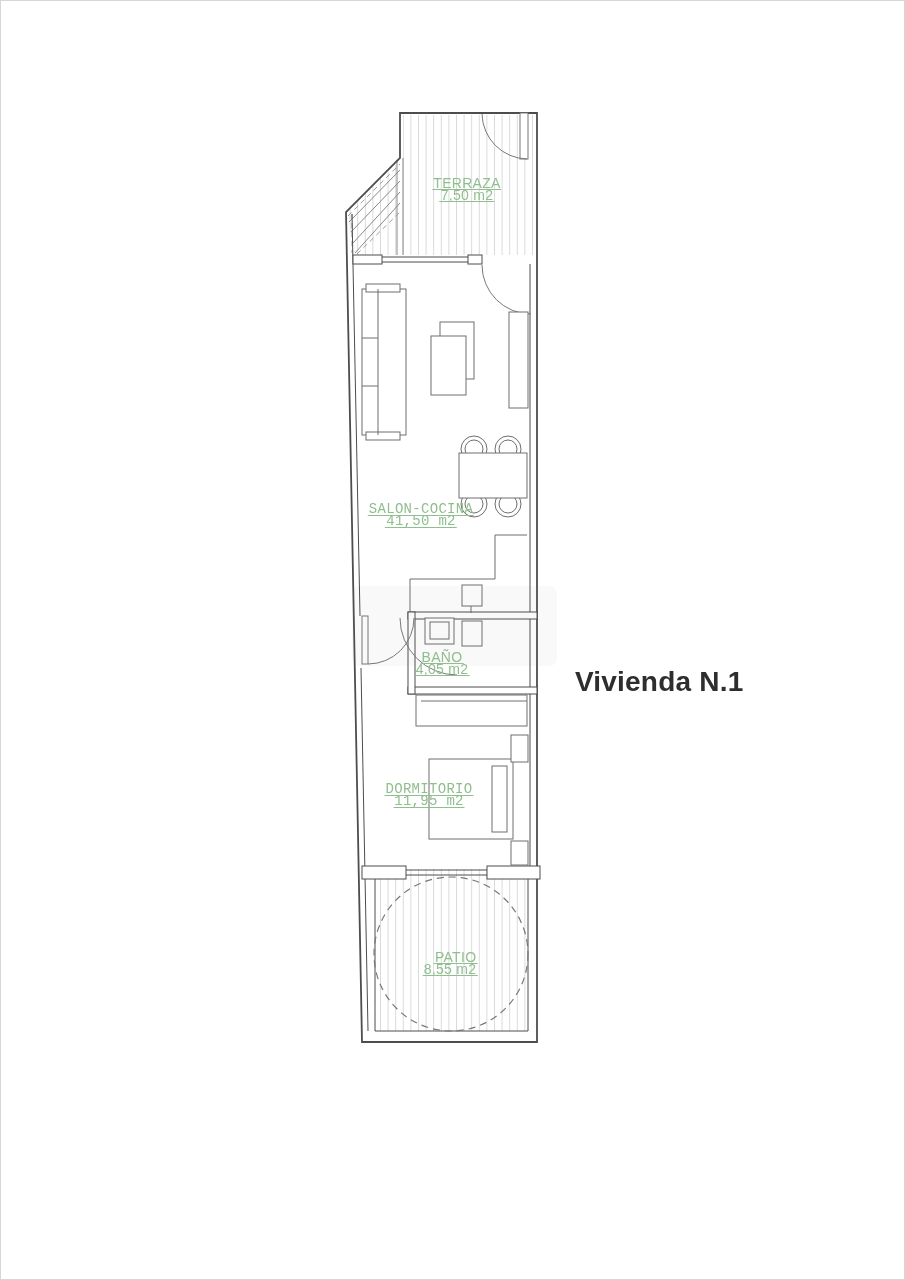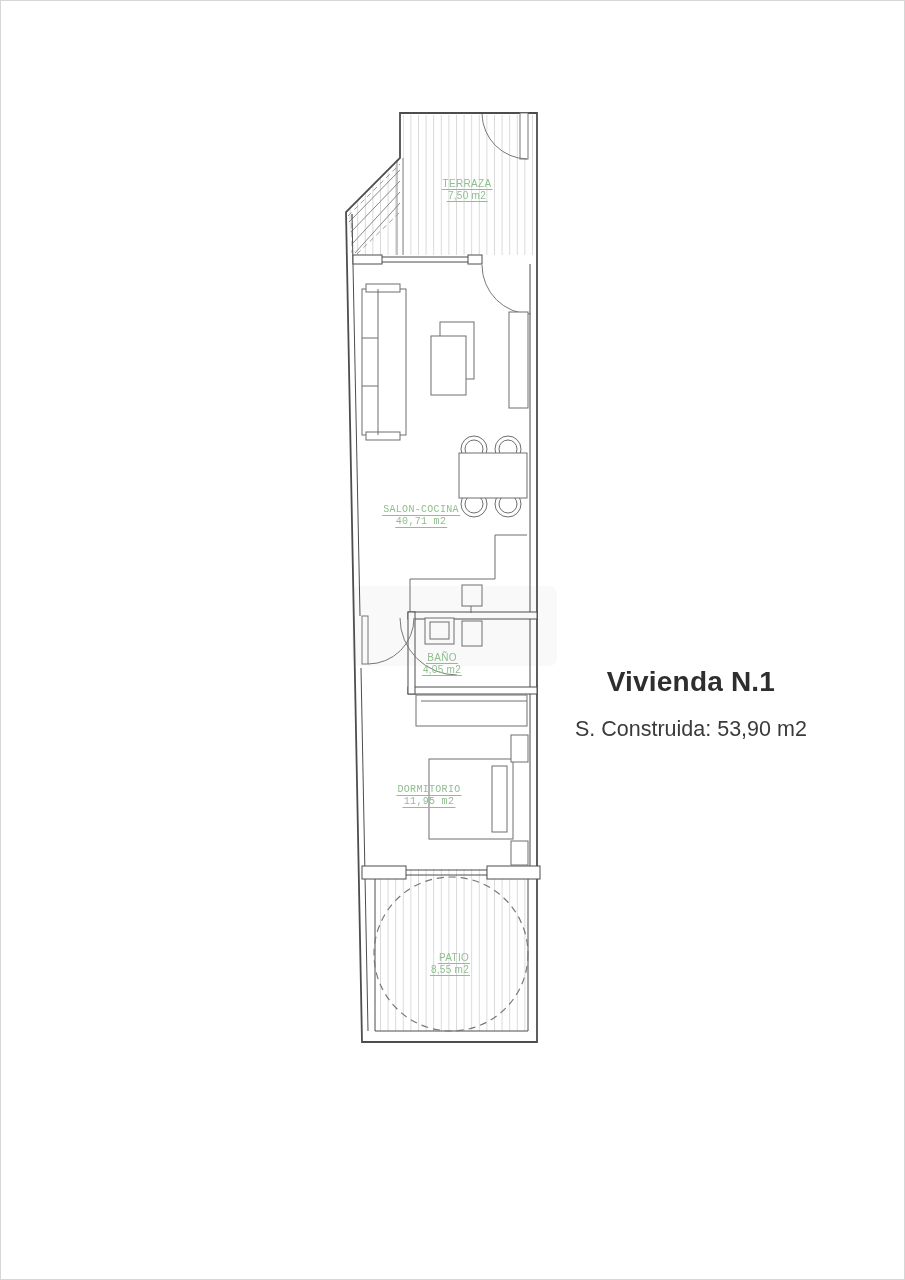--- a/index.html
+++ b/index.html
@@ -6,21 +6,21 @@
   body{
     width:905px;height:1280px;position:relative;background:#ffffff;
     font-family:"Liberation Sans","DejaVu Sans",sans-serif;overflow:hidden;
   }
   .page-frame{
     position:absolute;inset:0;border:1px solid #d6d6d6;pointer-events:none;
   }
   #plan-svg{position:absolute;left:0;top:0;}
   .room-label{
     position:absolute;transform:translate(-50%,-50%);
-    text-align:center;color:#8fbe8f;font-size:10px;line-height:11px;
+    text-align:center;color:#8fbe8f;font-size:14px;line-height:11px;
     letter-spacing:.3px;white-space:nowrap;
   }
   .room-label span{
     display:inline-block;border-bottom:1px solid #8fbe8f;padding:0 1px 0 1px;
   }
   .info-block{position:absolute;left:575px;top:666px;color:#3a3a3a;}
   .info-title{
     font-size:28px;font-weight:700;color:#2e2e2e;margin:0 0 14px 0;letter-spacing:.2px;text-align:center;
   }
   .info-line{font-size:21.5px;line-height:35px;margin:0;}
@@ -162,31 +162,30 @@
 </svg>
 
 <div class="watermark"></div>
 
 <div class="room-label" style="left:467px;top:190px;">
   <span>TERRAZA</span><br>
   <span>7,50 m2</span>
 </div>
 <div class="room-label" style="left:421px;top:516px;font-family:Liberation Mono, monospace;">
   <span>SALON-COCINA</span><br>
-  <span>40,71 m2</span>
+  <span>41,50 m2</span>
 </div>
 <div class="room-label" style="left:442px;top:664px;">
   <span>BAÑO</span><br>
   <span>4,05 m2</span>
 </div>
 <div class="room-label" style="left:429px;top:796px;font-family:Liberation Mono, monospace;">
   <span>DORMITORIO</span><br>
   <span>11,95 m2</span>
 </div>
 <div class="room-label" style="left:450px;top:964px;text-align:right;">
   <span>PATIO</span><br>
   <span>8,55 m2</span>
 </div>
 
 <div class="info-block">
   <div class="info-title">Vivienda N.1</div>
-  <p class="info-line">S. Construida: 53,90 m2</p>
 </div>
 
 </body></html>

